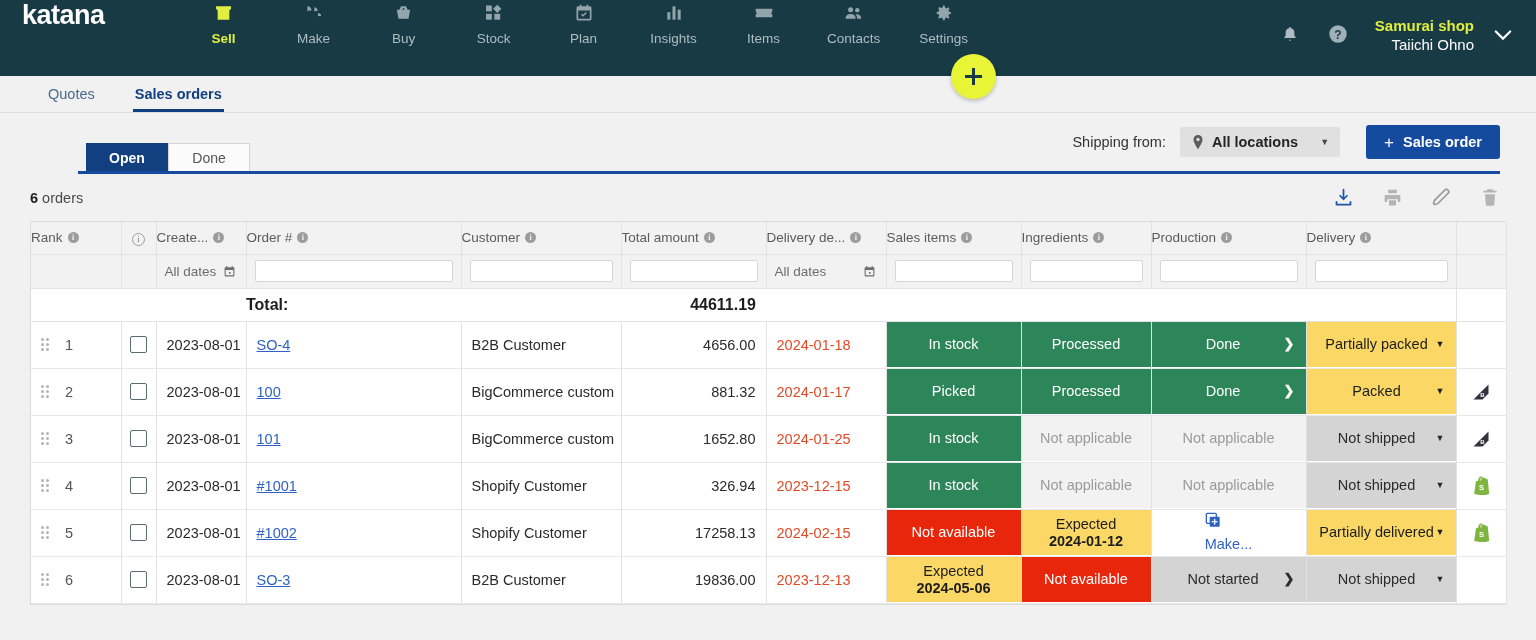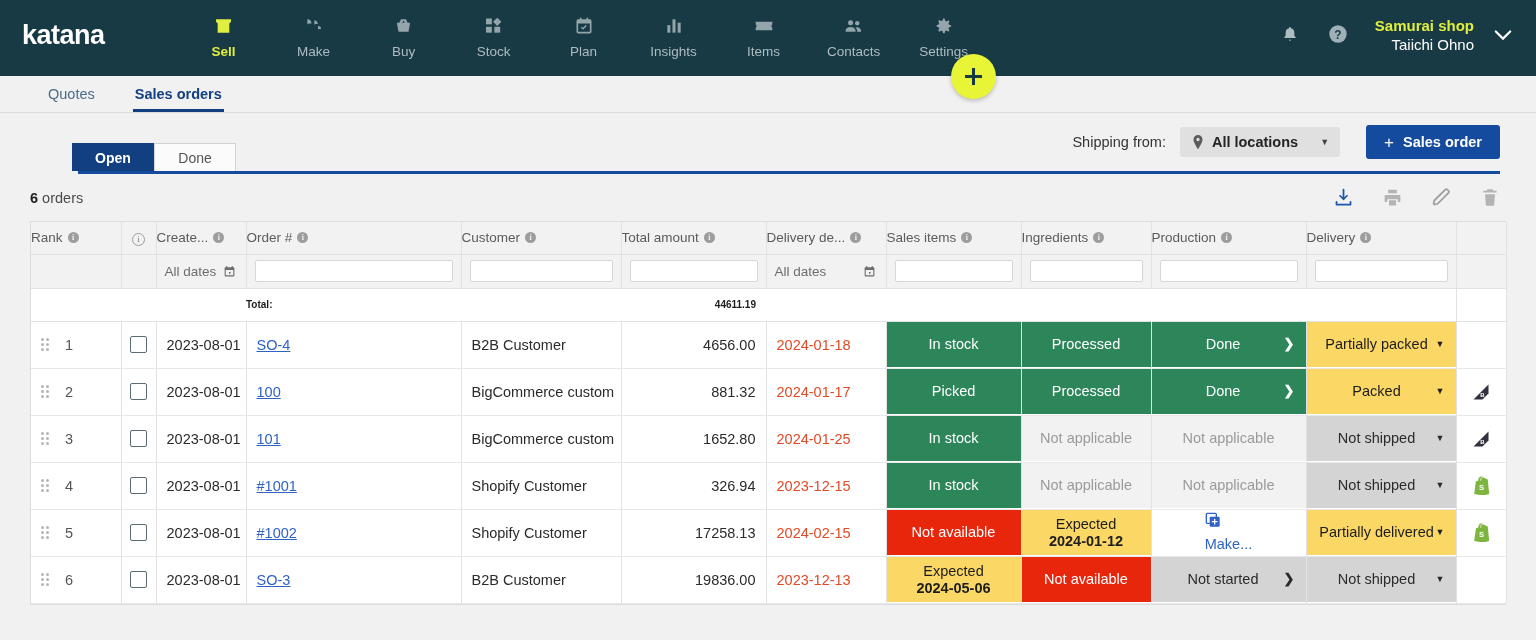--- a/index.html
+++ b/index.html
@@ -10,21 +10,20 @@
     overflow: hidden;
     -webkit-font-smoothing: antialiased;
   }
 
   
   .topnav {
     position: relative;
     height: 76px;
     background: #173a45;
     display: flex;
-    align-items: center;
     padding: 0 24px 5px 22px;
   }
   .logo {
     color: #ffffff;
     font-size: 27px;
     font-weight: 700;
     letter-spacing: -0.5px;
     margin-right: 74px;
     white-space: nowrap;
   }
@@ -95,21 +94,21 @@
 
   
   .toolbar {
     position: relative;
     height: 58px;
     background: #f1f1f1;
     display: flex; align-items: center;
     padding: 0 36px 0 0;
   }
   .segwrap {
-    position: absolute; left: 72px; bottom: 0;
+    position: absolute; left: 86px; bottom: 0;
     display: flex;
   }
   .seg {
     height: 28px;
     min-width: 82px;
     display: flex; align-items: center; justify-content: center;
     font-size: 14px;
     cursor: pointer;
     border: 1px solid #d3d3d3;
     border-bottom: none;
@@ -224,21 +223,21 @@
   }
   .datefilter {
     display: flex; align-items: center; justify-content: space-between;
     font-size: 13.5px; color: #6d6d6d; cursor: pointer;
     padding-right: 2px;
   }
 
   tr.totalrow td {
     height: 33px; background: #ffffff;
     border-bottom: 1px solid #e2e2e2;
-    font-size: 10px; font-weight: 700; color: #1d1d1d;
+    font-size: 16px; font-weight: 700; color: #1d1d1d;
     padding: 0 10px;
   }
 
   tr.datarow td {
     height: 47px;
     border-bottom: 1px solid #e8e8e8;
     font-size: 14.5px;
     color: #2b2b2b;
     padding: 0 10px;
     background: #fff;

